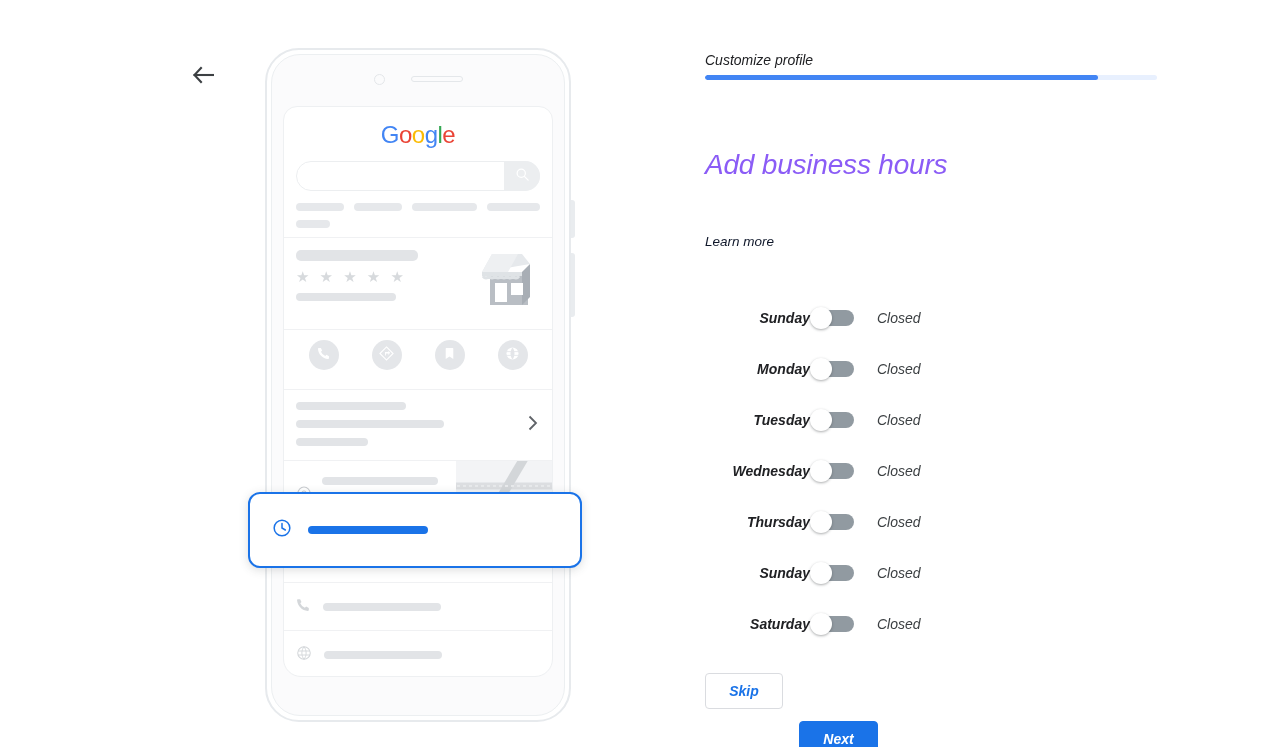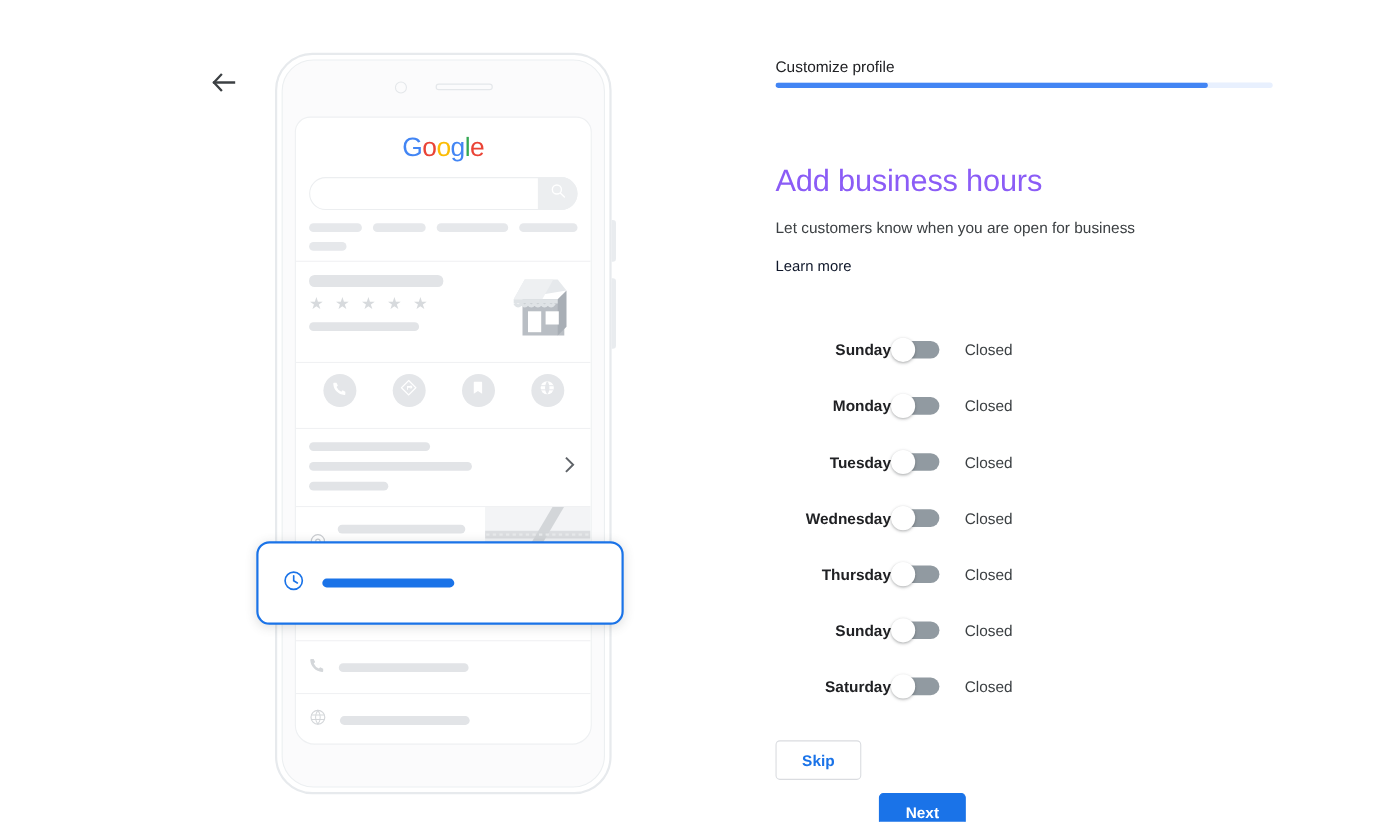--- a/index.html
+++ b/index.html
@@ -28,21 +28,21 @@
     height: 34px;
     display: flex;
     align-items: center;
     justify-content: center;
     cursor: pointer;
   }
 
   
   .phone-wrap {
     position: absolute;
-    left: 250px;
+    left: 265px;
     top: 48px;
     width: 306px;
     height: 674px;
   }
   .phone-outer {
     position: absolute;
     inset: 0;
     border: 2px solid #e7eaed;
     border-radius: 34px;
     background: #ffffff;
@@ -261,20 +261,21 @@
     border-radius: 5px;
   }
 
   
   .panel {
     position: absolute;
     left: 705px;
     top: 0;
     width: 470px;
     height: 568px;
+    font-style: italic;
   }
   .step-label {
     position: absolute;
     left: 0; top: 52px;
     font-size: 14px;
     color: #202124;
   }
   .progress-track {
     position: absolute;
     left: 0; top: 75px;
@@ -576,21 +577,20 @@
   <div class="panel">
 
     <div class="step-label">Customize profile</div>
 
     <div class="progress-track">
       <div class="progress-fill" id="progress-fill" style="width: 87%;"></div>
     </div>
 
     <h1 class="page-title">Add business hours</h1>
 
-    <div class="subtitle">Let customers know when you are open for business</div>
 
     <a class="learn-link">Learn more</a>
 
     <div class="days" id="days-list">
         <div class="day-row">
           <div class="day-name">Sunday</div>
           <div class="toggle">
             <div class="track"></div>
             <div class="knob"></div>
           </div>

